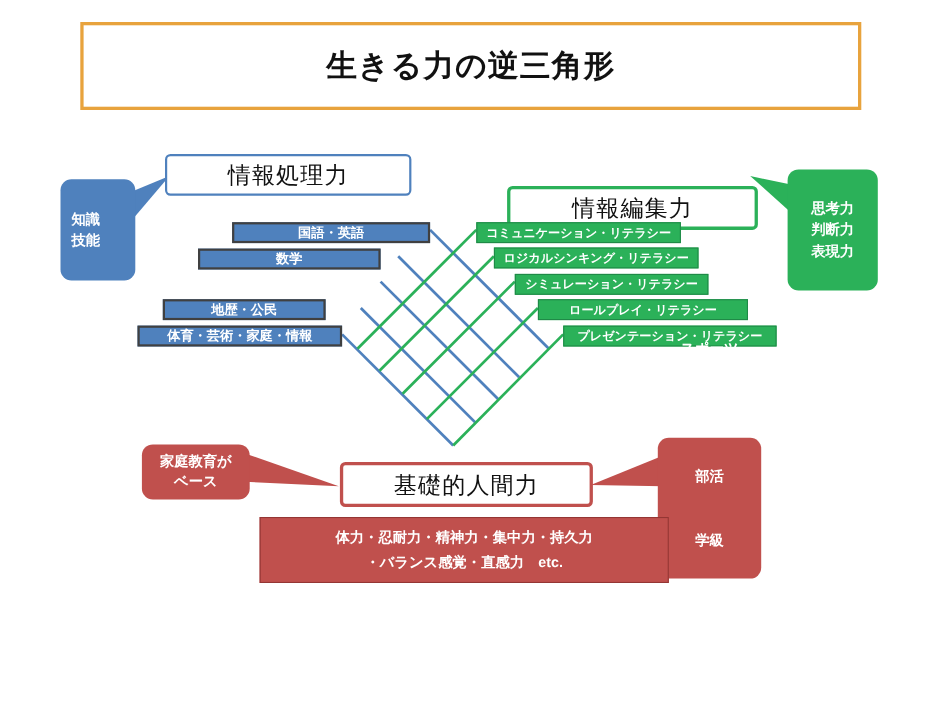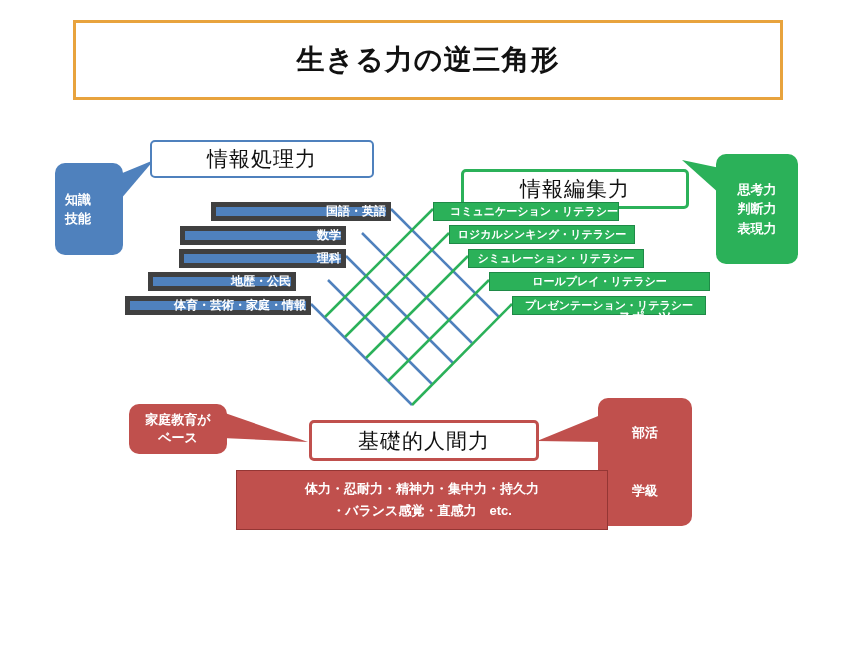--- a/index.html
+++ b/index.html
@@ -30,33 +30,33 @@
   }
   #bubbleKnowledge{left:55px;top:163px;width:68px;height:92px;background:var(--blue,#4F81BD);padding-left:10px;box-sizing:border-box;}
   #bubbleThinking{left:716px;top:154px;width:82px;height:110px;background:var(--green,#2BB159);align-items:center;}
   #bubbleHome{left:129px;top:404px;width:98px;height:50px;background:var(--red,#C0504D);align-items:center;line-height:1.4;}
   #bubbleActivities{left:598px;top:398px;width:94px;height:128px;background:var(--red,#C0504D);align-items:center;line-height:1.45;gap:39px;}
 
   .bar{
     position:absolute;height:19px;color:#fff;display:flex;align-items:center;justify-content:center;
     font-size:12px;font-weight:bold;box-sizing:border-box;white-space:nowrap;
   }
-  .bar.blue{background:var(--blue,#4F81BD);border:5px solid #404040;justify-content:flex-end;}
+  .bar.blue{background:var(--blue,#4F81BD);border:2px solid #404040;}
   .bar.green{background:var(--green,#2BB159);border:1px solid #1F8A47;font-size:11px;}
 
   #bb1{left:211px;top:202px;width:180px;}
   #bb2{left:180px;top:226px;width:166px;}
   #bb3{left:179px;top:249px;width:167px;}
   #bb4{left:148px;top:272px;width:148px;}
   #bb5{left:125px;top:296px;width:186px;}
 
-  #gb1{left:433px;top:202px;width:186px;justify-content:flex-end;}
+  #gb1{left:433px;top:202px;width:186px;}
   #gb2{left:449px;top:225px;width:186px;}
   #gb3{left:468px;top:249px;width:176px;}
-  #gb4{left:489px;top:272px;width:221px;}
+  #gb4{left:489px;top:272px;width:191px;}
   #gb5{left:512px;top:296px;width:194px;}
 
   .detail-box{
     position:absolute;left:236px;top:470px;width:372px;height:60px;
     background:var(--red,#C0504D);border:1px solid #943634;color:#fff;
     display:flex;flex-direction:column;align-items:center;justify-content:center;
     font-size:13px;font-weight:bold;line-height:1.7;box-sizing:border-box;
   }
   .ptr-blue{fill:var(--blue,#4F81BD);}
   .ptr-green{fill:var(--green,#2BB159);}
@@ -104,23 +104,20 @@
     <div>判断力</div>
     <div>表現力</div>
   </div>
 
   <div class="bar blue" id="bb1">
       <span>国語・英語</span>
     </div>
   <div class="bar blue" id="bb2">
       <span>数学</span>
     </div>
-  <div class="bar blue" id="bb3">
-      <span>理科</span>
-    </div>
   <div class="bar blue" id="bb4">
       <span>地歴・公民</span>
     </div>
   <div class="bar blue" id="bb5">
       <span>体育・芸術・家庭・情報</span>
     </div>
 
   <div class="bar green" id="gb1">
       <span>コミュニケーション・リテラシー</span>
     </div>

